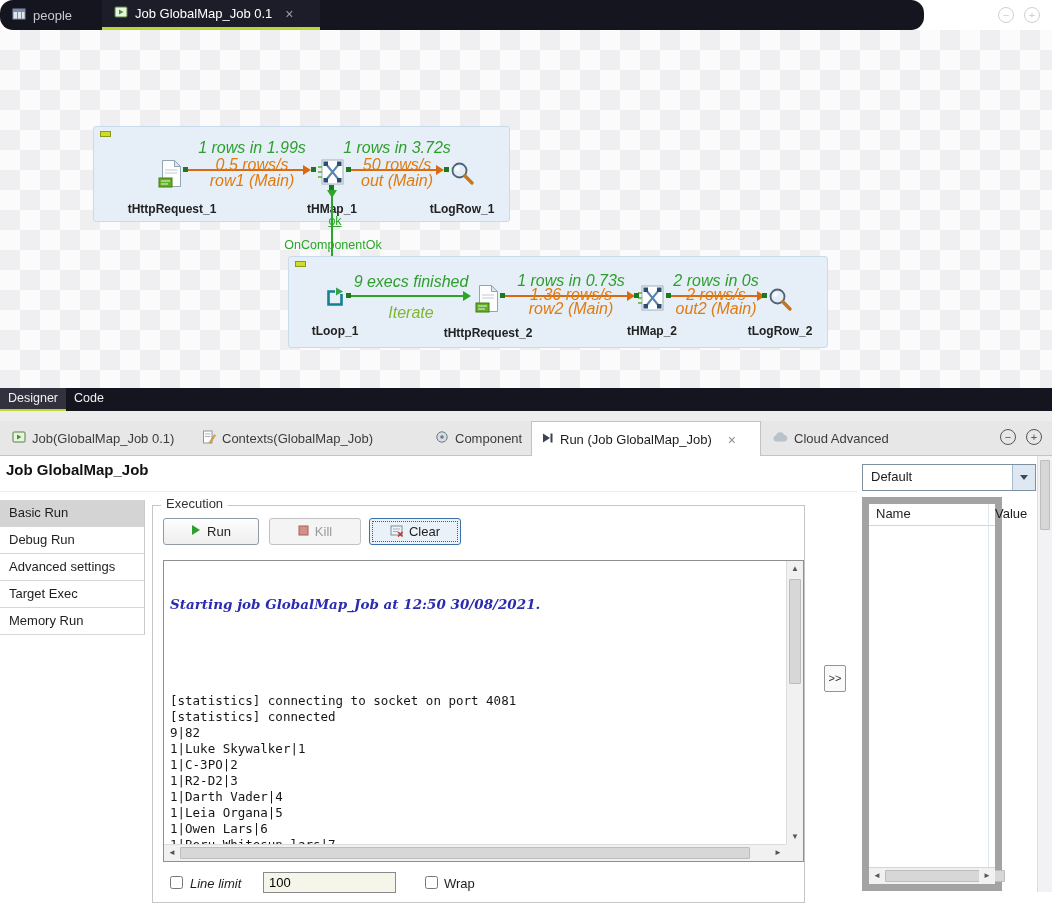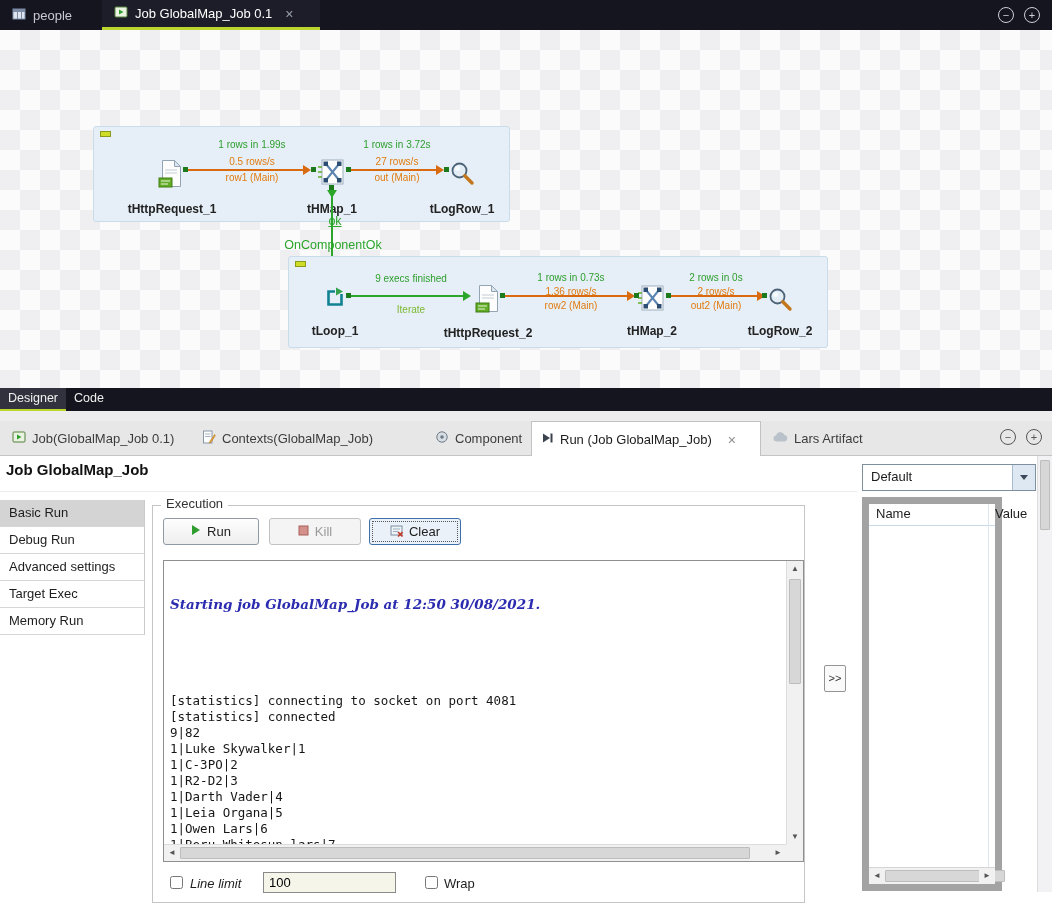--- a/index.html
+++ b/index.html
@@ -2,38 +2,38 @@
 <html><head>
 <meta charset="utf-8">
 <style>
   * { margin:0; padding:0; box-sizing:border-box; }
   html,body { width:1052px; height:910px; }
   body { font-family:"Liberation Sans",sans-serif; font-size:13px; color:#222; background:#fff; }
   .app { position:relative; width:1052px; height:910px; overflow:hidden; background:#fff; }
   .abs { position:absolute; }
 
   
-  .topbar { position:absolute; left:0; top:0; width:1052px; height:30px; background:#15151f; }
+  .topbar { position:absolute; left:0; top:0; width:924px; height:30px; background:#15151f;border-radius:13px; }
   .ttab { position:absolute; top:0; height:30px; display:flex; align-items:center; gap:7px; padding:0 12px; color:#c9c9d2; font-size:13px; cursor:default; }
   .ttab.active { color:#fff; background:#1d1d29; border-bottom:3px solid #bdd62d; }
   .ttab .close { color:#9aa0ac; font-size:14px; margin-left:6px; }
   .circ-btn { position:absolute; top:7px; width:16px; height:16px; border:1px solid #cfcfd8; border-radius:50%; color:#cfcfd8; font-size:11px; line-height:14px; text-align:center; }
   .circ-btn.dark { border-color:#555; color:#555; }
 
   
   .canvas { position:absolute; left:0; top:30px; width:1052px; height:358px;
     background-color:#fbfbfc;
     background-image:
       linear-gradient(45deg,#efeff1 25%,transparent 25%,transparent 75%,#efeff1 75%),
       linear-gradient(45deg,#efeff1 25%,transparent 25%,transparent 75%,#efeff1 75%);
     background-size:40px 40px; background-position:0 0,20px 20px; }
   .subjob { position:absolute; background:#e6eff7; border:1px solid #c9dcea; border-radius:3px; }
   .collapse-bar { position:absolute; width:11px; height:6px; background:#cfdd28; border:1px solid #8a9a1a; }
   .comp-label { position:absolute; text-align:center; font-size:12px; color:#222; white-space:nowrap;font-weight:bold; }
-  .fl { position:absolute; text-align:center; font-size:10px; white-space:nowrap; }
+  .fl { position:absolute; text-align:center; font-size:16px; white-space:nowrap;font-style:italic; }
   .fl.stats { color:#2d9e2d; }
   .fl.rate  { color:#e07b10; }
   .fl.link  { color:#e07b10; }
   .fl.green-link { color:#7db832; }
   .hline { position:absolute; height:2px; background:#d96a0f; }
   .hline.green { background:#2ba62b; }
   .vline { position:absolute; width:2px; background:#2ba62b; }
   .arr-r { position:absolute; width:0; height:0; border-top:5px solid transparent; border-bottom:5px solid transparent; border-left:8px solid #d96a0f; }
   .arr-r.green { border-left-color:#2ba62b; }
   .arr-d { position:absolute; width:0; height:0; border-left:5px solid transparent; border-right:5px solid transparent; border-top:8px solid #2ba62b; }
@@ -171,21 +171,21 @@
     <div class="sq" style="left:311px; top:137px;"></div>
     <div class="fl stats" style="left:192px; top:109px; width:120px;">1 rows in 1.99s</div>
     <div class="fl rate" style="left:192px; top:126px; width:120px;">0.5 rows/s</div>
     <div class="fl link" style="left:192px; top:142px; width:120px;">row1 (Main)</div>
 
     <div class="hline" style="left:349px; top:139px; width:90px;"></div>
     <div class="arr-r" style="left:436px; top:135px;"></div>
     <div class="sq" style="left:346px; top:137px;"></div>
     <div class="sq" style="left:444px; top:137px;"></div>
     <div class="fl stats" style="left:337px; top:109px; width:120px;">1 rows in 3.72s</div>
-    <div class="fl rate" style="left:337px; top:126px; width:120px;">27 rows/s</div>
+    <div class="fl rate" style="left:337px; top:126px; width:120px;">50 rows/s</div>
     <div class="fl link" style="left:337px; top:142px; width:120px;">out (Main)</div>
 
     <div class="vline" style="left:331px; top:157px; height:97px;"></div>
     <div class="sq" style="left:329px; top:155px;"></div>
     <div class="arr-d" style="left:327px; top:160px;"></div>
     <div class="arr-d" style="left:327px; top:246px;"></div>
     <div class="trigger-text" style="left:320px; top:184px; width:30px;text-decoration:underline;">ok</div>
     <div class="trigger-text" style="left:272px; top:208px; width:122px;">OnComponentOk</div>
 
     <div class="subjob" style="left:288px; top:226px; width:540px; height:92px;"></div>
@@ -292,21 +292,21 @@
           <path d="M3 2.5 L10 7 L3 11.5 z" fill="#3c4450"></path>
           <rect x="10.5" y="2.5" width="2" height="9" fill="#3c4450"></rect>
         </svg></span>
     <span>Run (Job GlobalMap_Job)</span>
     <span class="close">×</span>
   </div>
   <div class="ptab" style="left:764px;">
     <span><svg width="16" height="14" viewBox="0 0 16 14">
           <path d="M4.5 11.5 a3 3 0 0 1 -.4-5.97 A4.2 4.2 0 0 1 12.2 5 a3.2 3.2 0 0 1 -.4 6.5 z" fill="#b9c2cb"></path>
         </svg></span>
-    <span>Lars Artifact</span>
+    <span>Cloud Advanced</span>
   </div>
   <span class="circ-btn dark" style="left:1000px; top:429px;">−</span>
   <span class="circ-btn dark" style="left:1026px; top:429px;">+</span>
 
   <div class="lowerbg"></div>
   <div class="page-title">Job GlobalMap_Job</div>
   <div class="title-rule"></div>
 
   <div class="side-item selected" style="top:500px;">Basic Run</div>
   <div class="side-item" style="top:527px;">Debug Run</div>

